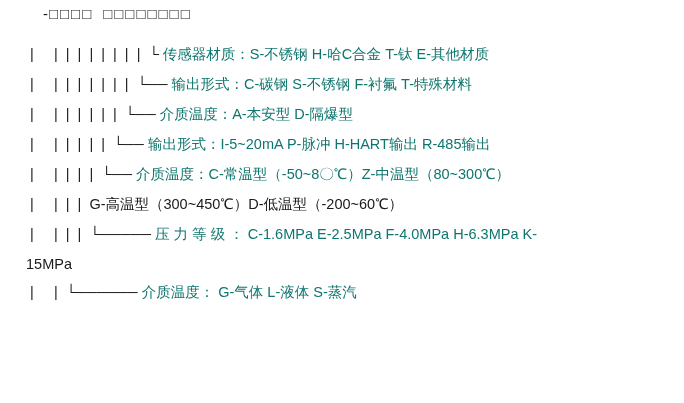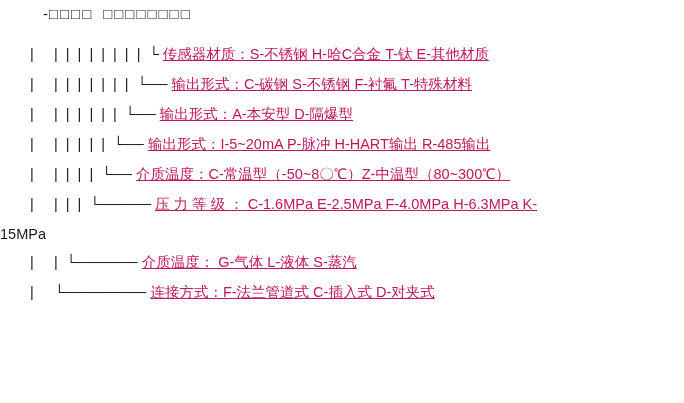--- a/index.html
+++ b/index.html
@@ -52,30 +52,30 @@
   }
   .row .bars {
     display: inline-block;
     font-family: "Liberation Sans", sans-serif;
     letter-spacing: 0;
     white-space: pre;
     color: #1a1a1a;
   }
   .row .txt {
     display: inline-block;
-    color: #be185d;
-    text-decoration: underline;
+    color: #0f766e;
   }
   .row.cont {
     height: 30px;
   }
   .contline {
     position: relative;
     font-size: 14.5px;
     line-height: 17px;
+    padding-left: 26px;
     white-space: nowrap;
   }
 </style>
 </head>
 <body>
 
 <div class="page">
 
   <div class="header">
     <span>-</span><span class="code">□□□□</span><span class="gap"></span><span class="code">□□□□□□□□</span>
@@ -88,49 +88,49 @@
       <span class="txt">传感器材质：S-不锈钢 H-哈C合金 T-钛 E-其他材质</span>
     </div>
 
     <div class="row">
       <span class="bars">|     |  |  |  |  |  |  |  └──</span>
       <span class="txt">输出形式：C-碳钢 S-不锈钢 F-衬氟 T-特殊材料</span>
     </div>
 
     <div class="row">
       <span class="bars">|     |  |  |  |  |  |  └──</span>
-      <span class="txt">输出形式：A-本安型 D-隔爆型</span>
+      <span class="txt">介质温度：A-本安型 D-隔爆型</span>
     </div>
 
     <div class="row">
       <span class="bars">|     |  |  |  |  |  └──</span>
       <span class="txt">输出形式：I-5~20mA P-脉冲 H-HART输出 R-485输出</span>
     </div>
 
 
     <div class="row">
       <span class="bars">|     |  |  |  |  └──</span>
       <span class="txt">介质温度：C-常温型（-50~8〇℃）Z-中温型（80~300℃）</span>
     </div>
 
+    <div class="row">
+      <span class="bars">|     |  |  |  G-高温型（300~450℃）D-低温型（-200~60℃）</span>
+      <span class="txt"></span>
+    </div>
 
     <div class="row cont">
       <span class="bars">|     |  |  |  └─────</span>
       <span class="txt">压 力 等 级 ： C-1.6MPa E-2.5MPa F-4.0MPa H-6.3MPa K-</span>
     </div>
 
     <div class="contline" style="height:28px;">
       <span class="txt">15MPa</span>
     </div>
 
     <div class="row">
       <span class="bars">|     |  └──────</span>
       <span class="txt">介质温度： G-气体 L-液体 S-蒸汽</span>
     </div>
 
-    <div class="row">
-      <span class="bars">|     └────────</span>
-      <span class="txt">连接方式：F-法兰管道式 C-插入式 D-对夹式</span>
-    </div>
 
 
   </div>
 </div>
 
 </body></html>

